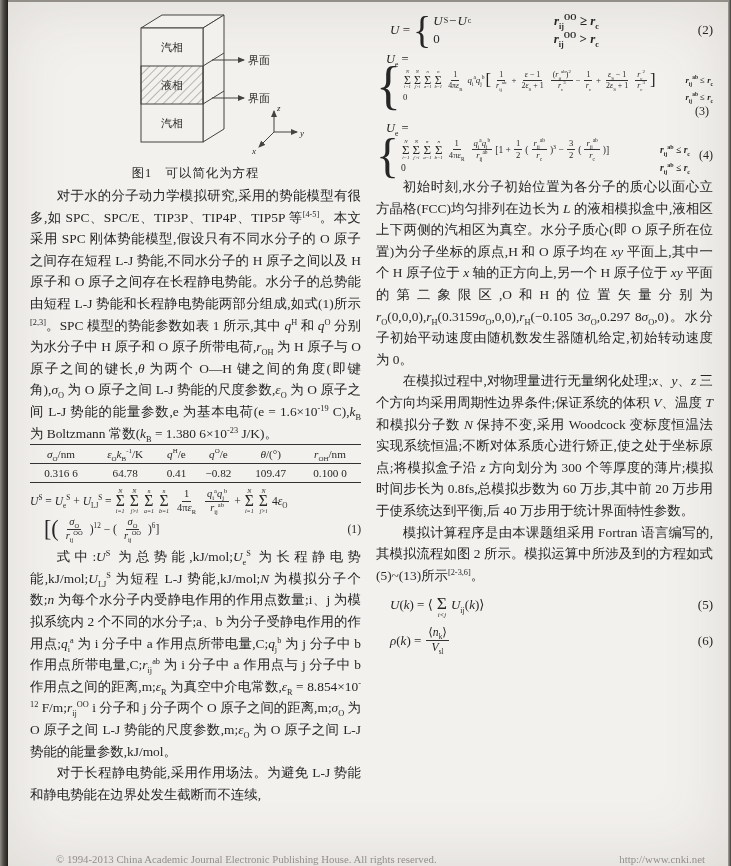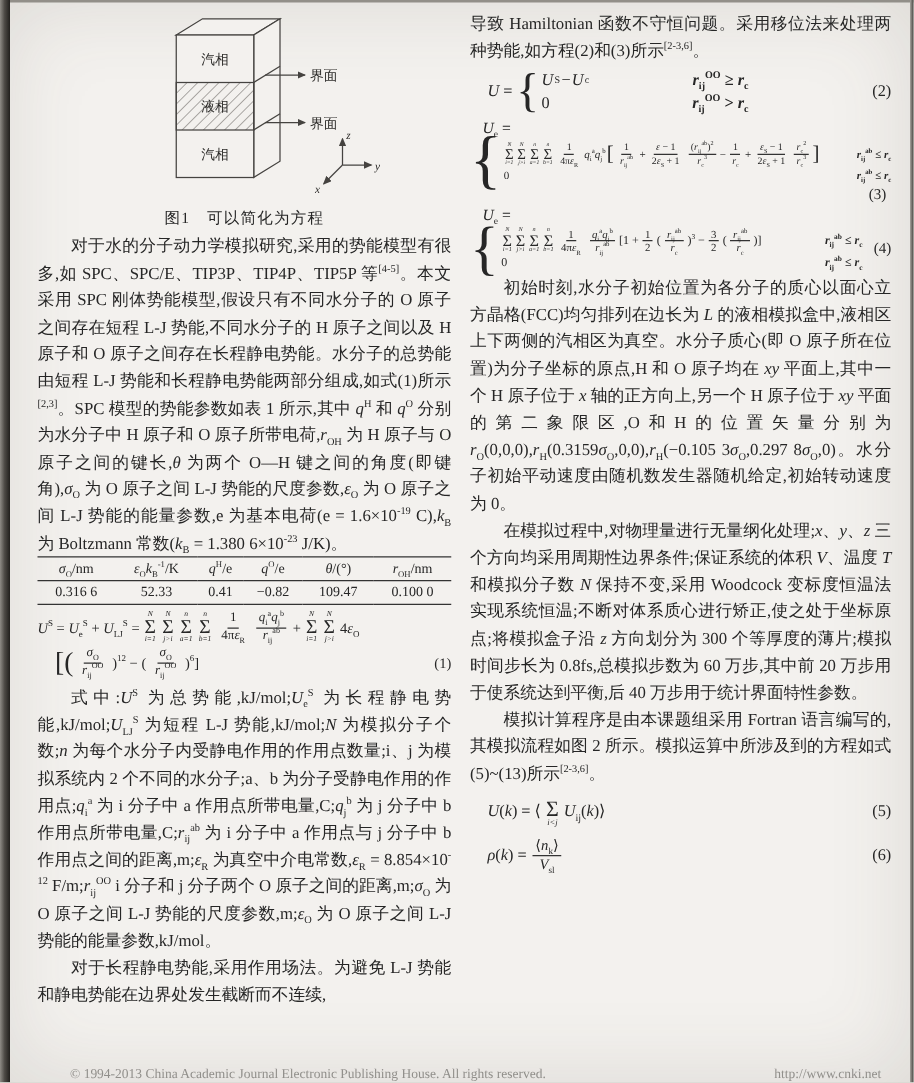--- a/index.html
+++ b/index.html
@@ -121,21 +121,21 @@
             <th><i>ε</i><sub>O</sub><i>k</i><sub>B</sub><sup>-1</sup>/K</th>
             <th><i>q</i><sup>H</sup>/e</th>
             <th><i>q</i><sup>O</sup>/e</th>
             <th><i>θ</i>/(°)</th>
             <th><i>r</i><sub>OH</sub>/nm</th>
           </tr>
         </thead>
         <tbody>
           <tr>
             <td>0.316 6</td>
-            <td>52.33</td>
+            <td>64.78</td>
             <td>0.41</td>
             <td>−0.82</td>
             <td>109.47</td>
             <td>0.100 0</td>
           </tr>
         </tbody>
       </table>
 
       <div class="eq eq1">
         <div class="eqline">
@@ -196,21 +196,20 @@
           <span class="noR">(1)</span>
         </div>
       </div>
 
       <div class="p">式中:<i>U</i><sup>S</sup> 为总势能,kJ/mol;<i>U</i><sub>e</sub><sup>S</sup> 为长程静电势能,kJ/mol;<i>U</i><sub>LJ</sub><sup>S</sup> 为短程 L-J 势能,kJ/mol;<i>N</i> 为模拟分子个数;<i>n</i> 为每个水分子内受静电作用的作用点数量;i、j 为模拟系统内 2 个不同的水分子;a、b 为分子受静电作用的作用点;<i>q</i><sub>i</sub><sup>a</sup> 为 i 分子中 a 作用点所带电量,C;<i>q</i><sub>j</sub><sup>b</sup> 为 j 分子中 b 作用点所带电量,C;<i>r</i><sub>ij</sub><sup>ab</sup> 为 i 分子中 a 作用点与 j 分子中 b 作用点之间的距离,m;<i>ε</i><sub>R</sub> 为真空中介电常数,<i>ε</i><sub>R</sub> = 8.854×10<sup>-12</sup> F/m;<i>r</i><sub>ij</sub><sup>OO</sup> i 分子和 j 分子两个 O 原子之间的距离,m;<i>σ</i><sub>O</sub> 为 O 原子之间 L-J 势能的尺度参数,m;<i>ε</i><sub>O</sub> 为 O 原子之间 L-J 势能的能量参数,kJ/mol。</div>
       <div class="p">对于长程静电势能,采用作用场法。为避免 L-J 势能和静电势能在边界处发生截断而不连续,</div>
     </div>
 
     <div class="col-right">
 
-      <div class="p0">导致 Hamiltonian 函数不守恒问题。采用移位法来处理两种势能,如方程(2)和(3)所示<sup>[2-3,6]</sup>。</div>
 
       <div class="eq eq2">
         <div class="eqline" style="padding-left:14px;">
           <span class="mx"><i>U</i> =</span>
           <span class="cases" style="flex:1;">
             <span class="brace">{</span>
             <span class="rows">
               <span class="crow">
                   <span class="cbody"><i>U</i><sup>S</sup> − <i>U</i><sub>c</sub></span>
                   <span class="ccond" style="margin-right:90px;"><i>r</i><sub>ij</sub><sup>OO</sup> ≥ <i>r</i><sub>c</sub></span>

